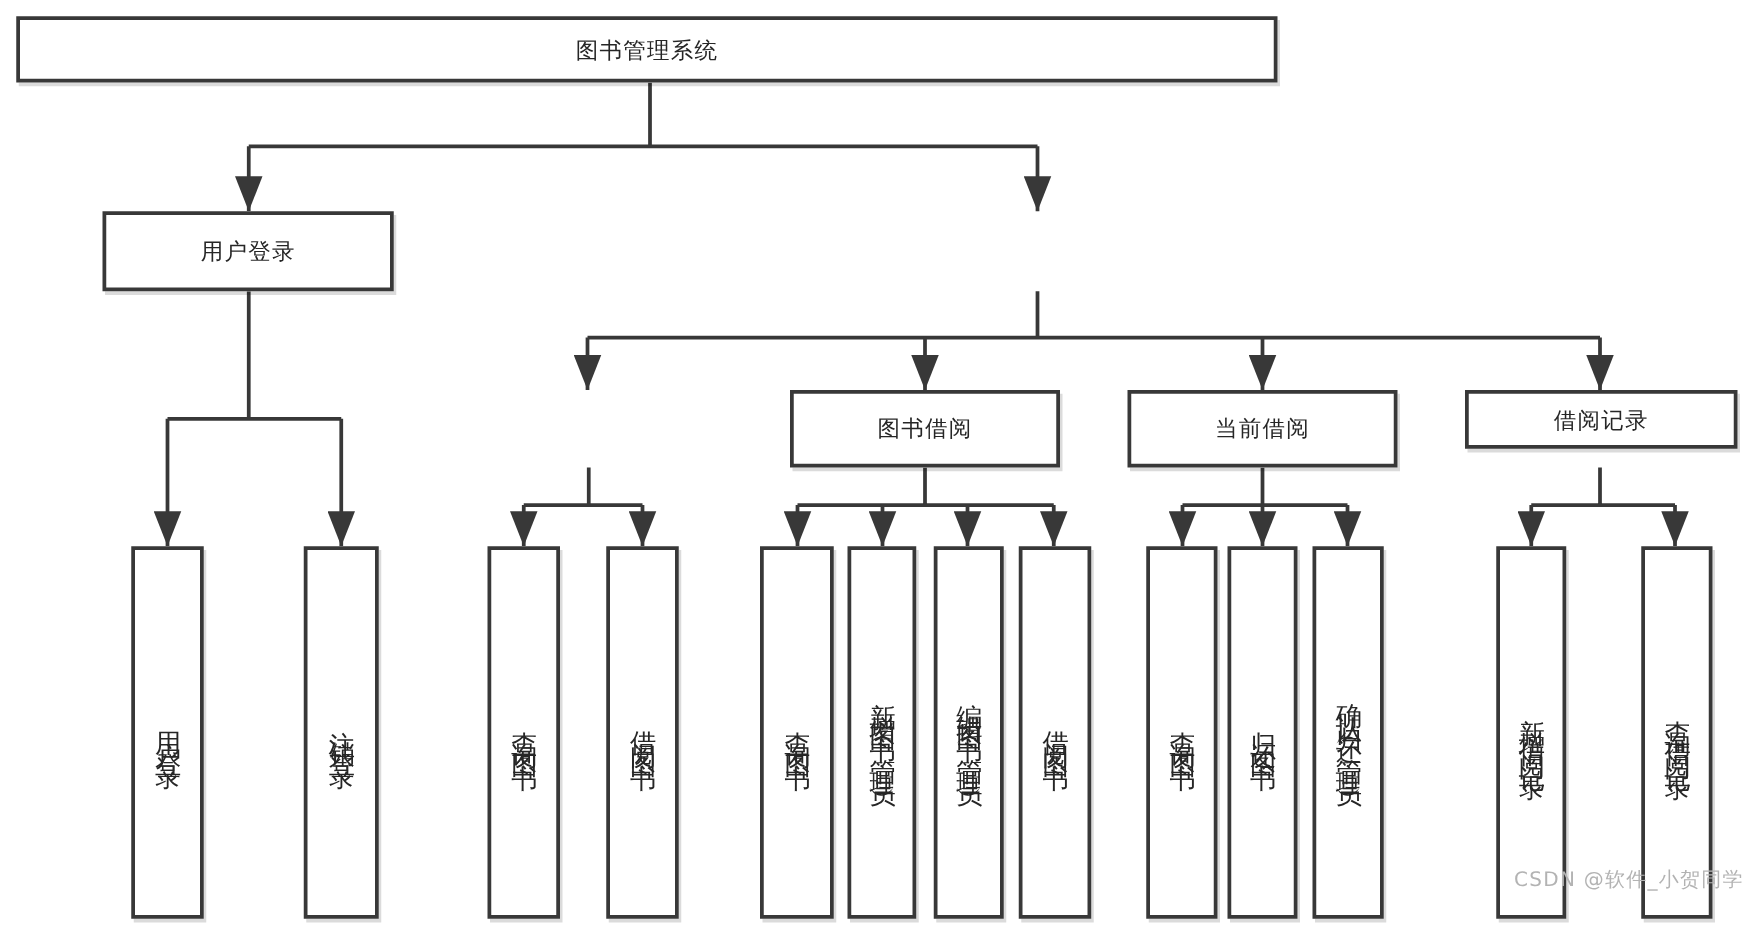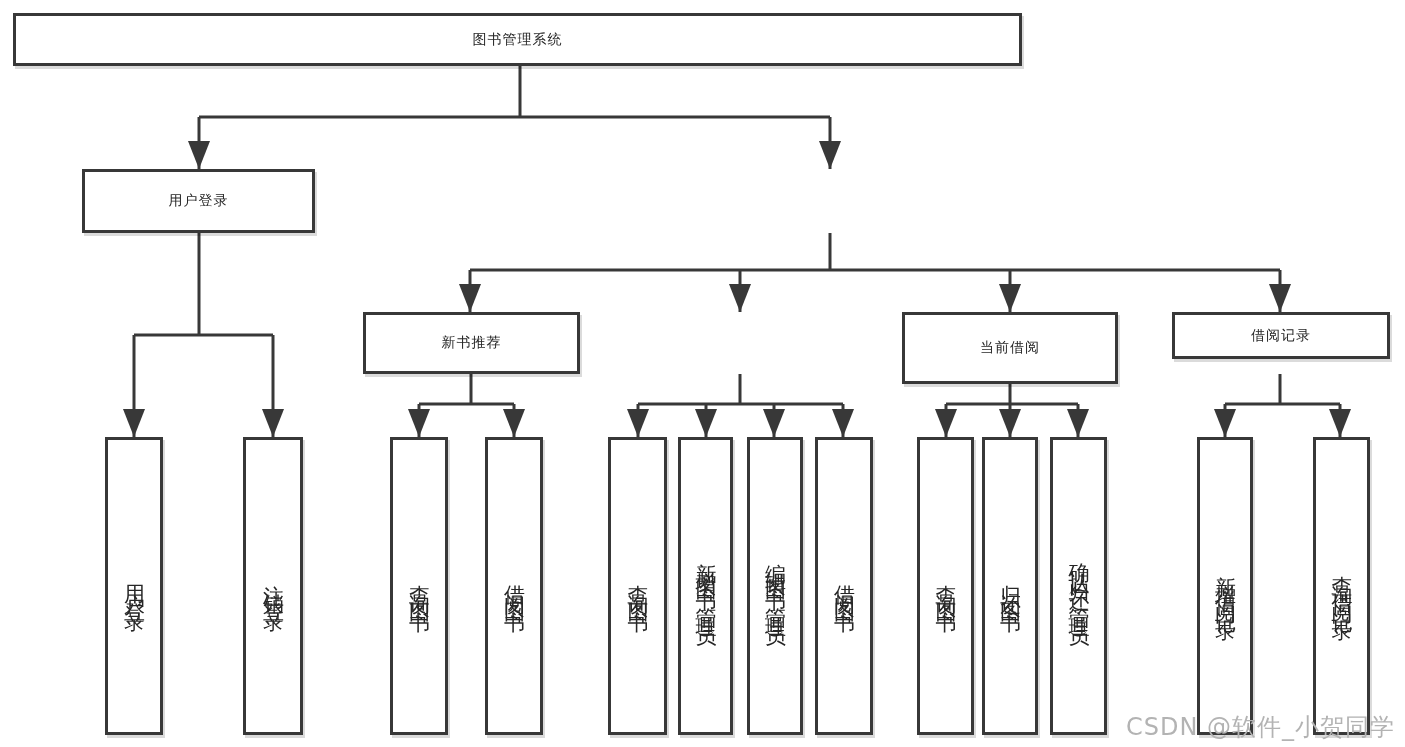--- a/index.html
+++ b/index.html
@@ -16,30 +16,30 @@
     overflow:hidden;
   }
   .connectors{position:absolute;left:0;top:0;width:1405px;height:747px;}
   .skel{fill:none;stroke:var(--line);stroke-width:3;}
   .arrowline{stroke:var(--line);stroke-width:3;}
   #arrowhead path{fill:var(--line);stroke:none;}
   .box{
     position:absolute;box-sizing:border-box;background:var(--box-fill);
     border:3px solid var(--line);
     display:flex;align-items:center;justify-content:center;
-    color:var(--text);font-size:14px;letter-spacing:1px;
+    color:var(--text);font-size:18px;letter-spacing:1px;
     box-shadow:2px 3px 0 rgba(0,0,0,0.14);
   }
   .leaf{
     writing-mode:vertical-rl;text-orientation:mixed;
     font-size:21px;letter-spacing:9px;line-height:1;
   }
   .watermark{
-    position:absolute;top:711px;right:10px;z-index:5;
-    font-size:24px;letter-spacing:1px;color:var(--wm);
+    position:absolute;top:694px;right:10px;z-index:5;
+    font-size:16px;letter-spacing:1px;color:var(--wm);
     white-space:nowrap;
   }
 </style>
 </head>
 <body>
 
 <div class="canvas">
 
   <svg class="connectors" width="1405" height="747" viewBox="0 0 1405 747" xmlns="http://www.w3.org/2000/svg">
     <defs>
@@ -77,22 +77,22 @@
     <line class="arrowline" x1="1010" y1="404" x2="1010" y2="437" marker-end="url(#arrowhead)"></line>
     <line class="arrowline" x1="1078" y1="404" x2="1078" y2="437" marker-end="url(#arrowhead)"></line>
     <line class="arrowline" x1="1225" y1="404" x2="1225" y2="437" marker-end="url(#arrowhead)"></line>
     <line class="arrowline" x1="1340" y1="404" x2="1340" y2="437" marker-end="url(#arrowhead)"></line>
   </svg>
 
   <div class="box" style="left:13px;top:13px;width:1009px;height:53px">图书管理系统</div>
 
   <div class="box" style="left:82px;top:169px;width:233px;height:64px">用户登录</div>
 
-  <div class="box" style="left:363px;top:312px;width:217px;height:62px">新书推荐</div>
-  <div class="box" style="left:902px;top:312px;width:216px;height:72px">当前借阅</div>
+  <div class="box" style="left:632px;top:312px;width:216px;height:62px">图书借阅</div>
+  <div class="box" style="left:902px;top:312px;width:216px;height:62px">当前借阅</div>
   <div class="box" style="left:1172px;top:312px;width:218px;height:47px">借阅记录</div>
 
   <div class="box leaf" style="left:105px;top:437px;width:58px;height:298px">用户登录</div>
   <div class="box leaf" style="left:243px;top:437px;width:60px;height:298px">注销登录</div>
 
   <div class="box leaf" style="left:390px;top:437px;width:58px;height:298px">查询图书</div>
   <div class="box leaf" style="left:485px;top:437px;width:58px;height:298px">借阅图书</div>
 
   <div class="box leaf" style="left:608px;top:437px;width:59px;height:298px">查询图书</div>
   <div class="box leaf" style="left:678px;top:437px;width:55px;height:298px">新增图书（管理员）</div>

